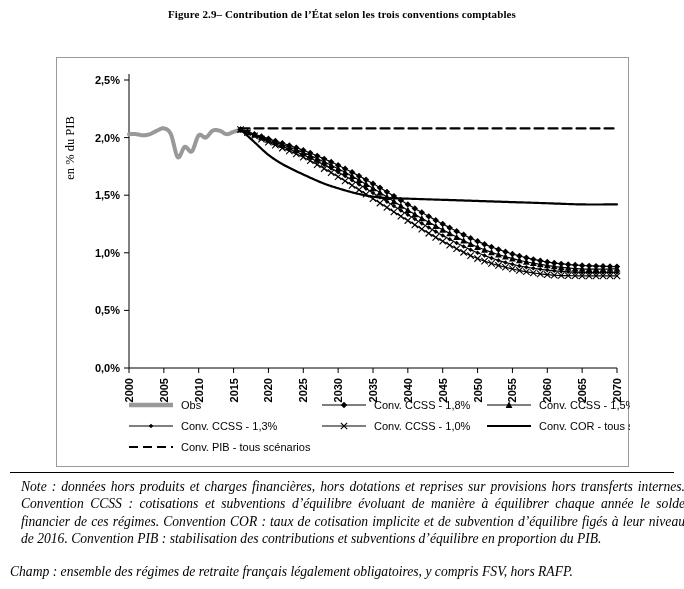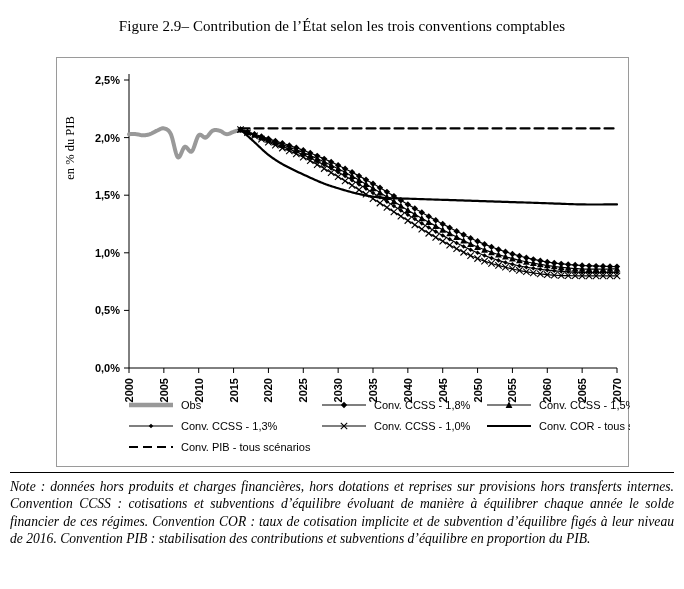--- a/index.html
+++ b/index.html
@@ -17,24 +17,24 @@
   }
   .page {
     position: relative;
     width: 684px;
     height: 589px;
     box-sizing: border-box;
   }
   .fig-title {
     text-align: center;
     font-family: "Liberation Serif", serif;
-    font-weight: normal;
-    font-size: 15px;
+    font-weight: bold;
+    font-size: 11px;
     line-height: 1.32;
-    padding: 17px 42px 0 42px;
+    padding: 7px 42px 0 42px;
     letter-spacing: 0.1px;
   }
   .chart-box {
     position: absolute;
     left: 56px;
     top: 57px;
     width: 573px;
     height: 410px;
     border: 1px solid #9a9a9a;
     box-sizing: border-box;
@@ -56,21 +56,21 @@
     width: 120px;
     transform: rotate(-90deg);
     transform-origin: 0 0;
     font-family: "Liberation Serif", serif;
     font-size: 12.5px;
     text-align: center;
     white-space: nowrap;
   }
   .note {
     position: absolute;
-    left: 10px;
+    left: 21px;
     top: 478px;
     width: 664px;
     font-family: "Liberation Serif", serif;
     font-style: italic;
     font-size: 13.6px;
     line-height: 1.28;
     text-align: justify;
   }
   .champ {
     position: absolute;
@@ -936,14 +936,15 @@
             <line x1="72" y1="389" x2="116" y2="389" stroke="#000" stroke-width="2.2" stroke-dasharray="9,5"></line>
             <text x="124" y="393" class="legend-text">Conv. PIB - tous scénarios</text>
           </g>
         </svg>
     </div>
   </div>
 
   <div class="hrule"></div>
 
   <div class="note">Note : données hors produits et charges financières, hors dotations et reprises sur provisions hors transferts internes. Convention CCSS : cotisations et subventions d’équilibre évoluant de manière à équilibrer chaque année le solde financier de ces régimes. Convention COR : taux de cotisation implicite et de subvention d’équilibre figés à leur niveau de 2016. Convention PIB : stabilisation des contributions et subventions d’équilibre en proportion du PIB.</div>
+  <div class="champ">Champ : ensemble des régimes de retraite français légalement obligatoires, y compris FSV, hors RAFP.</div>
 
 </div>
 
 </body></html>

